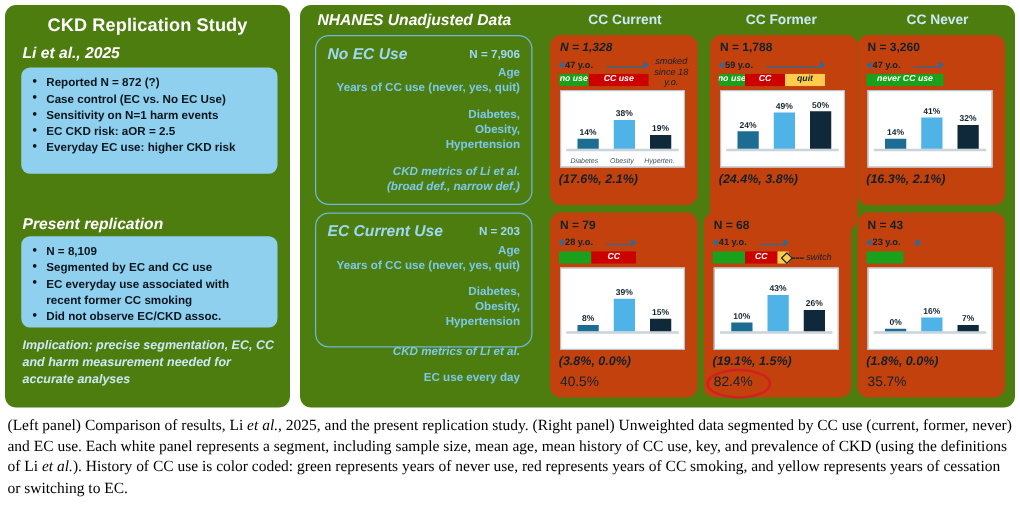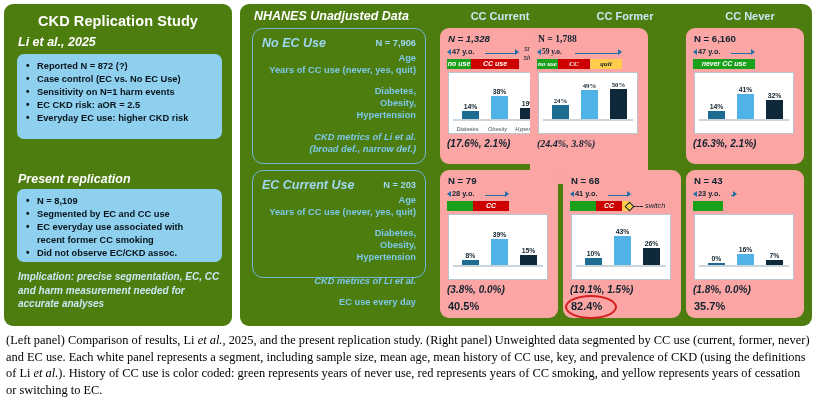--- a/index.html
+++ b/index.html
@@ -43,21 +43,21 @@
   .rowdesc{position:absolute;left:252px;width:174px;border:1.4px solid #6fb7d8;border-radius:11px;
            box-sizing:border-box;color:#8ed0ee;}
   #rd-0{top:28px;height:136px;}
   #rd-1{top:170px;height:108px;}
   .rd-name{position:absolute;left:9px;top:7px;font-size:12.5px;font-weight:bold;font-style:italic;color:#9ed8f3;}
   .rd-n{position:absolute;right:9px;top:9px;font-size:9.3px;font-weight:bold;color:#9ed8f3;}
   .rd-line{position:absolute;right:9px;font-size:9.3px;font-weight:bold;color:#7ec8ea;text-align:right;}
   .rd-ital{font-style:italic;}
 
   
-  .wpanel{position:absolute;background:#fca5a5;border-radius:9px;}
+  .wpanel{position:absolute;background:#c2410c;border-radius:9px;}
   .wp-n{position:absolute;left:8px;top:5px;font-size:9.6px;font-weight:bold;color:#10222e;}
   .wp-n.ital{font-style:italic;}
 
   
   .agerow{position:absolute;left:7px;height:11px;}
   .age-txt{position:absolute;top:-1px;font-size:7.4px;font-weight:bold;color:#10222e;}
   .arrowline{position:absolute;top:4.5px;height:1.4px;background:#1f6fa8;}
   .arrow-left{position:absolute;top:1px;width:0;height:0;border-top:3.2px solid transparent;
               border-bottom:3.2px solid transparent;border-right:4.4px solid #1f6fa8;}
   .arrow-right{position:absolute;top:1px;width:0;height:0;border-top:3.2px solid transparent;
@@ -83,21 +83,21 @@
   .bar{position:absolute;bottom:14px;width:17px;}
   .bar i{position:absolute;left:0;right:0;bottom:0;display:block;}
   .bar b{position:absolute;left:-7px;right:-7px;bottom:100%;margin-bottom:1px;text-align:center;
          font-size:6.8px;font-weight:bold;color:#10222e;}
   .bar.c0 i{background:#1d6d92;}
   .bar.c1 i{background:#4fb3e8;}
   .bar.c2 i{background:#10293a;}
   .xlab{position:absolute;bottom:1px;font-size:5.6px;font-style:italic;color:#44535d;text-align:center;}
 
   .ckd{position:absolute;font-size:10px;font-weight:bold;font-style:italic;color:#10222e;}
-  .everyday{position:absolute;font-size:11px;font-weight:bold;color:#10222e;}
+  .everyday{position:absolute;font-size:11px;font-weight:normal;color:#10222e;}
   .ellipse{position:absolute;border:2px solid #d31f1f;border-radius:50%;}
 
   
   .caption{position:absolute;left:6px;top:332px;width:804px;font-family:"Liberation Serif",serif;
            font-size:12.4px;line-height:16.6px;color:#000000;text-align:left;}
   .caption i{font-style:italic;}
 </style>
 </head>
 <body>
 
@@ -186,21 +186,21 @@
           <div class="bar c2" style="left: 71px; height: 11.4px;">
             <i style="height: 100%;"></i>
             <b>19%</b>
           </div>
           <div class="xlab" style="left: 2px; width: 33px;">Diabetes</div>
           <div class="xlab" style="left: 32px; width: 33px;">Obesity</div>
           <div class="xlab" style="left: 62px; width: 33px;">Hyperten.</div>
         </div>
         <div class="ckd" style="left: 7px; top: 110px;">(17.6%, 2.1%)</div>
       </div>
-      <div class="wpanel" style="left: 530px; top: 28px; width: 118px; height: 156px; font-family: Liberation Serif, serif;">
+      <div class="wpanel" style="left: 568px; top: 28px; width: 118px; height: 156px;">
         <div class="wp-n">N = 1,788</div>
         <div class="agerow" style="top: 20px; width: 104px;">
           <div class="arrow-left" style="left: 0px;"></div>
           <div class="age-txt" style="left: 5px;">59 y.o.</div>
           <div class="arrowline" style="left: 38.3px; width: 42.7px;"></div>
           <div class="arrow-right" style="left: 81px;"></div>
         </div>
         <div class="keybar" style="left: 7px; top: 31px; width: 85px;">
           <div class="kseg kgreen" style="width: 21px;">no use</div>
           <div class="kseg kred" style="width: 32px;">CC</div>
@@ -217,21 +217,21 @@
             <b>49%</b>
           </div>
           <div class="bar c2" style="left: 71px; height: 30px;">
             <i style="height: 100%;"></i>
             <b>50%</b>
           </div>
         </div>
         <div class="ckd" style="left: 7px; top: 110px;">(24.4%, 3.8%)</div>
       </div>
       <div class="wpanel" style="left: 686px; top: 28px; width: 118px; height: 136px;">
-        <div class="wp-n">N = 6,160</div>
+        <div class="wp-n">N = 3,260</div>
         <div class="agerow" style="top: 20px; width: 104px;">
           <div class="arrow-left" style="left: 0px;"></div>
           <div class="age-txt" style="left: 5px;">47 y.o.</div>
           <div class="arrowline" style="left: 38.3px; width: 19.7px;"></div>
           <div class="arrow-right" style="left: 58px;"></div>
         </div>
         <div class="keybar" style="left: 7px; top: 31px; width: 62px;">
           <div class="kseg kgreen" style="width: 62px;">never CC use</div>
         </div>
         <div class="chart" style="left: 8px; top: 44px; width: 100px; height: 62px;">

